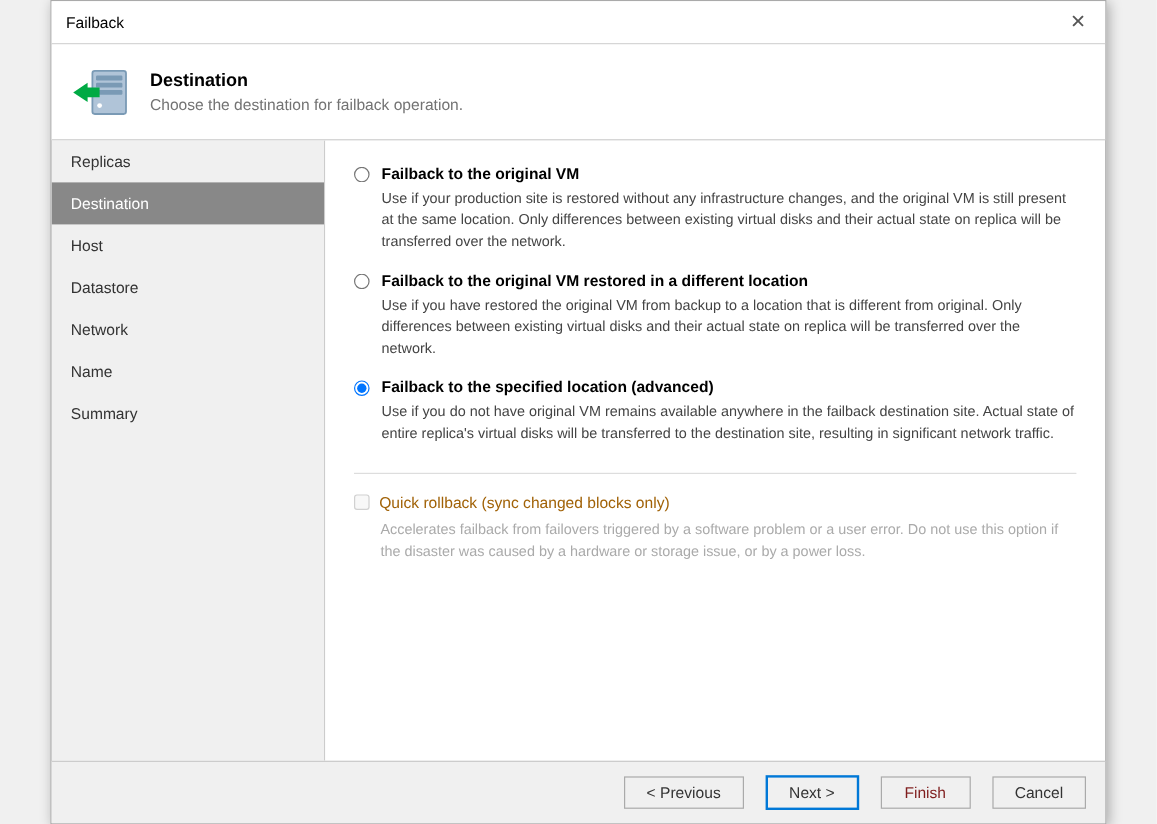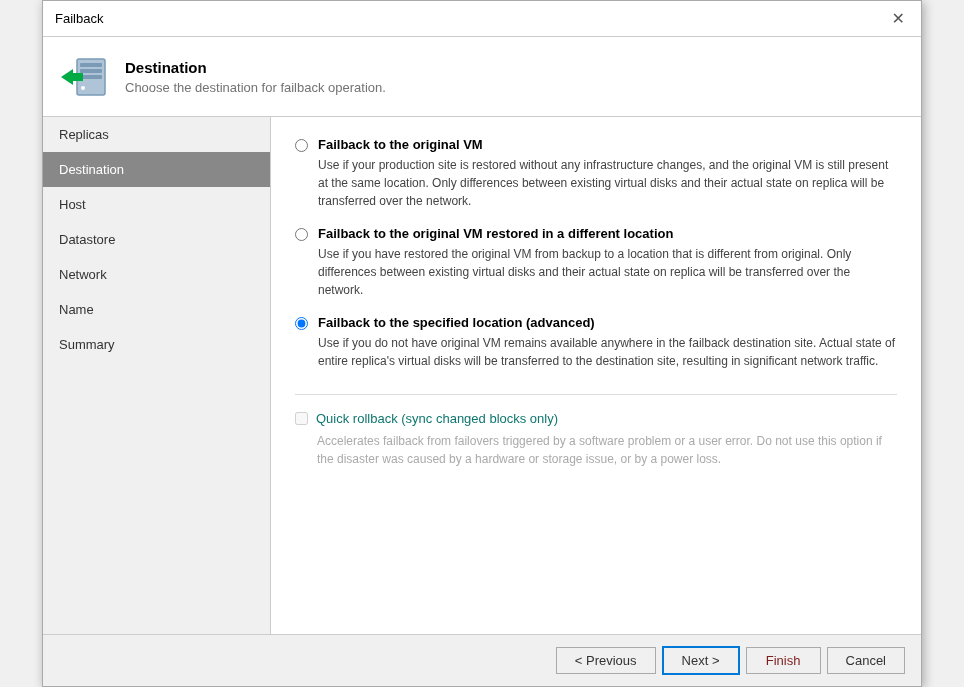--- a/index.html
+++ b/index.html
@@ -132,36 +132,36 @@
       display: flex;
       align-items: center;
       gap: 8px;
       margin-bottom: 6px;
     }
     .quick-rollback-label input[type="checkbox"] {
       cursor: pointer;
     }
     .quick-rollback-label span {
       font-size: 13px;
-      color: #0f766e;
+      color: #a16207;
     }
     .quick-rollback-desc {
       font-size: 12px;
       color: #aaa;
       line-height: 1.5;
       margin-left: 22px;
     }
     .footer {
       background: #f0f0f0;
       border-top: 1px solid #ccc;
       padding: 10px 16px;
       display: flex;
       align-items: center;
       justify-content: flex-end;
-      gap: 6px;
+      gap: 18px;
       height: 52px;
     }
     .btn {
       padding: 5px 18px;
       font-size: 13px;
       border: 1px solid #aaa;
       background: #f0f0f0;
       color: #333;
       cursor: pointer;
       min-width: 75px;

